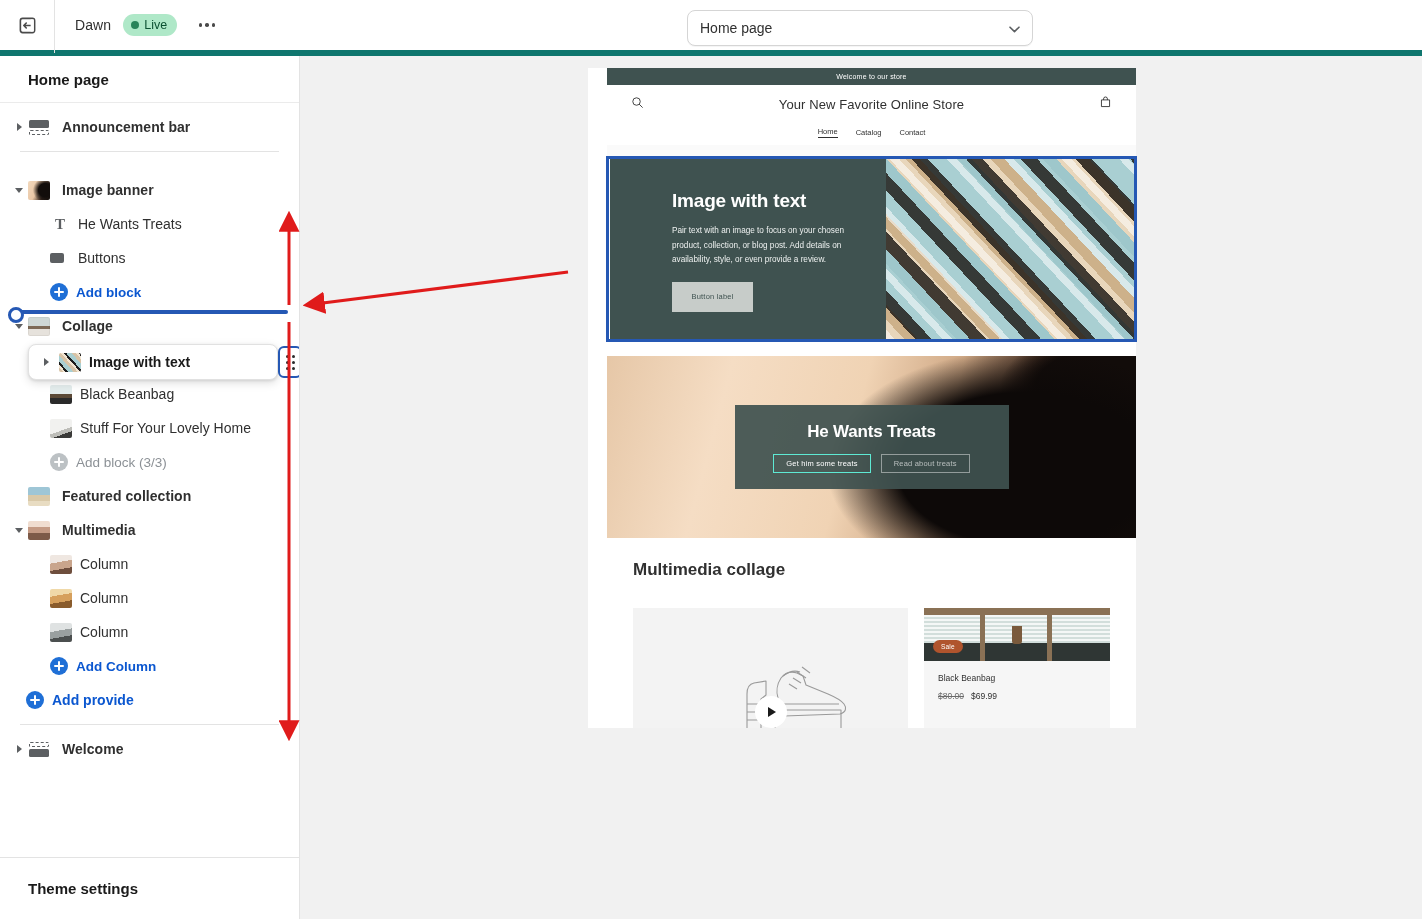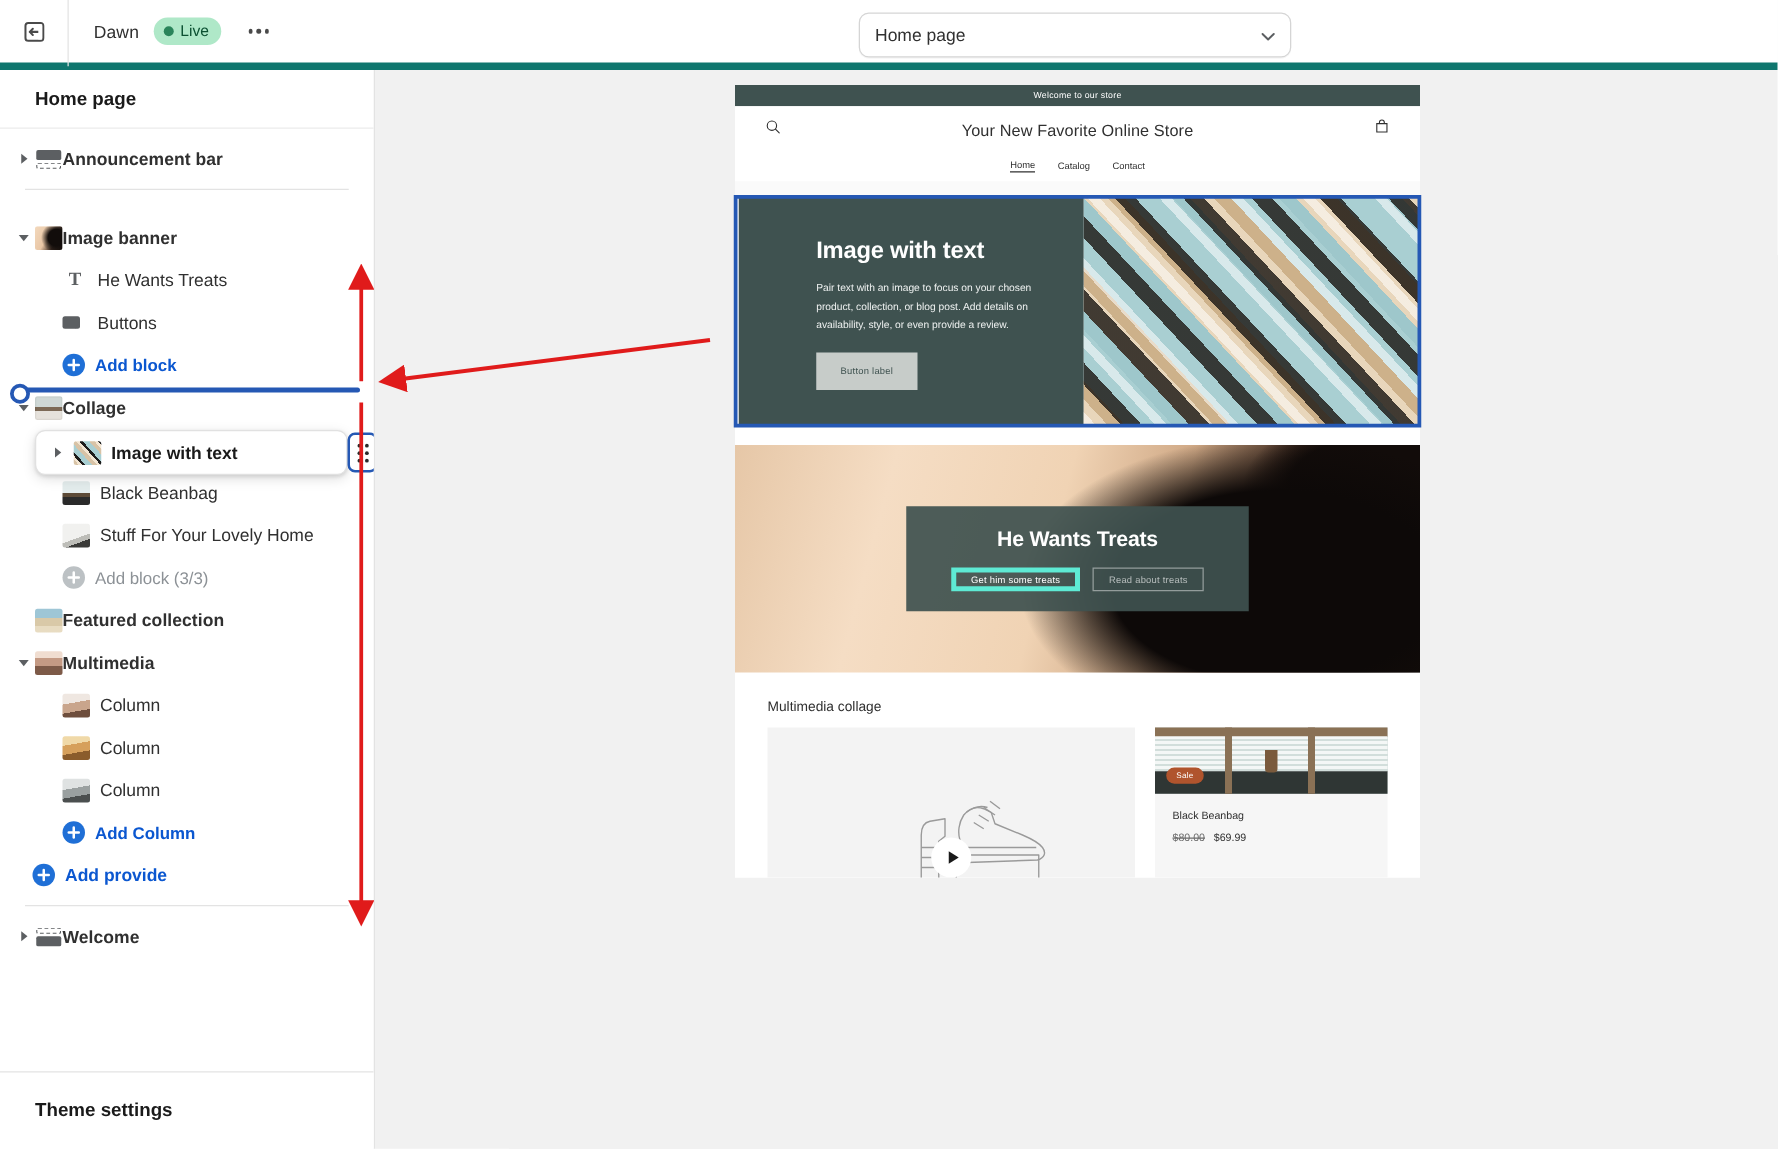--- a/index.html
+++ b/index.html
@@ -82,21 +82,21 @@
   .tri i {
     display: block; width: 0; height: 0;
     border-left: 5px solid #5c5f62; border-top: 4px solid transparent;
     border-bottom: 4px solid transparent;
   }
   .tri.open i {
     border-left: 4.5px solid transparent; border-right: 4.5px solid transparent;
     border-top: 5px solid #5c5f62; border-bottom: 0;
   }
 
-  .sec-label { font-weight: 600; margin-left: 0; letter-spacing: 0.05px; }
+  .sec-label { font-weight: 600; margin-left: 12px; letter-spacing: 0.05px; }
   .blk-label { margin-left: 8px; }
   .link-label { margin-left: 8px; color: #0b57d0; font-weight: 600; font-size: 13.5px; }
   .link-label.dim { color: #8c9196; font-weight: 400; }
   .link-label.big { font-weight: 600; font-size: 14px; }
 
   
   .thumb {
     width: 22px; height: 19px; min-width: 22px; border-radius: 2px;
     background-size: cover; background-position: center;
     overflow: hidden; position: relative;
@@ -213,21 +213,21 @@
     display: flex; align-items: center; padding-left: 28px;
     font-size: 15px; font-weight: 600; color: #1a1a1a; cursor: pointer;
   }
 
   
   #canvas {
     position: absolute; left: 300px; top: 56px; width: 1122px; height: 863px;
     background: #f1f1f1; overflow: hidden;
   }
   #device {
-    position: absolute; left: 288px; top: 12px; width: 548px; background: #fff;
+    position: absolute; left: 288px; top: 12px; width: 548px; background: #fff; padding-left: 19px;
   }
 
   
   #announce-bar {
     height: 17px; background: #3f5250; display: flex;
     align-items: center; justify-content: center;
   }
   #announce-bar span { font-size: 7px; color: #fff; letter-spacing: 0.2px; }
   #store-header { background: #fff; }
   #store-head-main {
@@ -297,26 +297,26 @@
     width: 274px; height: 84px; background: rgba(63,82,80,0.93);
     display: flex; flex-direction: column; align-items: center;
     justify-content: center; gap: 12px;
   }
   #dog-card h3 { color: #fff; font-size: 17px; font-weight: 700; letter-spacing: -0.2px; }
   .dog-btns { display: flex; gap: 10px; }
   .dog-btn {
     height: 19px; padding: 0 12px; display: flex; align-items: center;
     justify-content: center; font-size: 7.5px; letter-spacing: 0.2px;
   }
-  .dog-btn.primary { border: 4px solid #5eead4; color: #fff; }
+  .dog-btn.primary { border: 1px solid #5eead4; color: #fff; }
   .dog-btn.secondary { border: 1px solid rgba(255,255,255,0.45); color: rgba(255,255,255,0.62); }
 
   
   #collage-wrap { background: #fff; padding: 22px 26px 0 26px; }
-  #collage-title { font-size: 11px; color: #303030; margin-bottom: 10px; }
+  #collage-title { font-size: 17px; color: #303030; margin-bottom: 28px; font-weight: bold; }
   #collage-grid { display: flex; gap: 16px; }
   #collage-video {
     flex: 1; height: 120px; background: #f3f3f3; position: relative; overflow: hidden;
   }
   #shoe-art {
     position: absolute; left: 50%; bottom: -6px; transform: translateX(-50%);
   }
   #play-btn {
     position: absolute; left: 50%; bottom: 0px; transform: translateX(-50%);
     width: 32px; height: 32px; border-radius: 50%; background: #fff;

